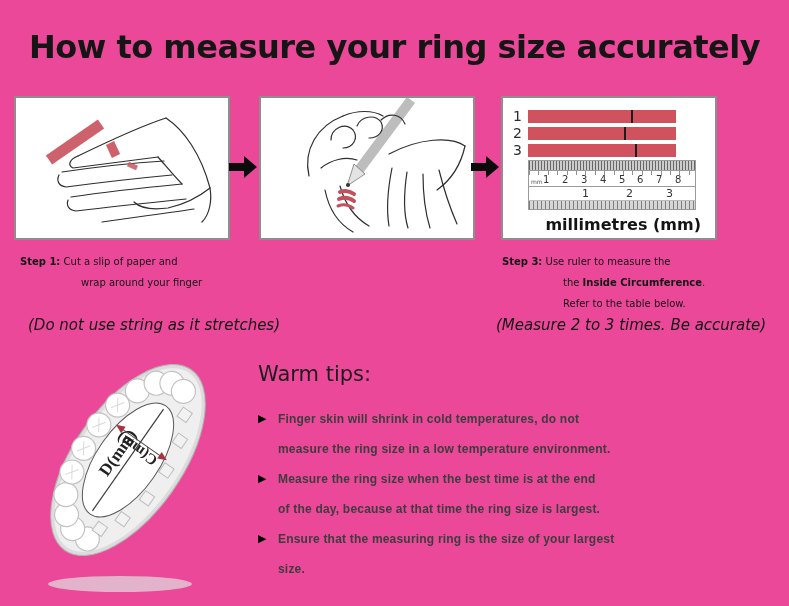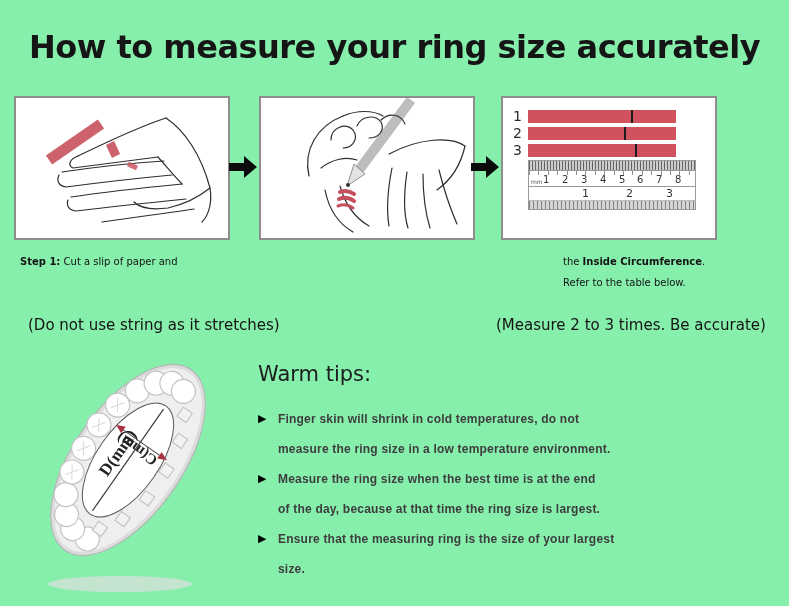--- a/index.html
+++ b/index.html
@@ -1,16 +1,16 @@
 <!DOCTYPE html>
 <html><head>
 <meta charset="utf-8">
 <style>
   html,body{margin:0;padding:0;background:#fff;}
-  #page{position:relative;width:789px;height:606px;background:#86efac;overflow:hidden;
+  #page{position:relative;width:789px;height:606px;background:#ec4899;overflow:hidden;
         font-family:"DejaVu Sans",sans-serif;color:#1a1a1a;}
 
   
   .title{position:absolute;left:0;right:0;top:28px;text-align:center;
          font-size:32px;font-weight:600;letter-spacing:-0.5px;color:#151515;}
 
   
   .step-box{position:absolute;top:96px;width:212px;height:140px;border:2px solid #8e8e8e;background:#fff;}
   #box1{left:14px;} #box2{left:259px;} #box3{left:501px;}
   .arrow{position:absolute;top:154px;width:28px;height:26px;}
@@ -36,21 +36,21 @@
   .ruler-band-ticks2{height:10px;background:
       repeating-linear-gradient(90deg, rgba(90,90,90,.7) 0 1px, rgba(0,0,0,0) 1px 4px),#d6d6d6;
       border:1px solid #9a9a9a;border-top:1px solid #bbb;box-sizing:border-box;}
   .unit-caption{position:absolute;right:14px;bottom:4px;font-size:16px;font-weight:600;color:#141414;}
 
   
   .caption{position:absolute;top:251px;font-size:10px;line-height:21px;color:#141414;}
   #cap1{left:20px;width:235px;} #cap2{left:261px;width:230px;} #cap3{left:502px;width:250px;}
   .cap-rest{padding-left:61px;}
   .cap-label{font-weight:bold;}
-  .note{position:absolute;top:316px;font-size:15px;color:#141414;}
+  .note{position:absolute;top:316px;font-size:15px;color:#141414;font-style:italic;}
   #note-left{left:28px;} #note-right{left:496px;}
 
   
   .tips-heading{position:absolute;left:258px;top:362px;font-size:21px;color:#1d1d1d;}
   .tips-list{position:absolute;left:258px;top:404px;width:470px;}
   .tip{display:flex;align-items:flex-start;}
   .tip .tri{width:20px;font-size:11px;line-height:30px;color:#000;flex:none;}
   .tip-lines{font-family:"Liberation Sans",sans-serif;font-size:12px;line-height:30px;
              color:#3d3d3d;letter-spacing:0.2px;font-weight:bold;}
   .tip-lines span{display:block;}
@@ -159,29 +159,33 @@
         <span class="num" style="left:146px;">8</span>
         <span class="mm-label">mm</span>
       </div>
       <div class="ruler-band-inch">
         <span class="num" style="left:53px;">1</span>
         <span class="num" style="left:97px;">2</span>
         <span class="num" style="left:137px;">3</span>
       </div>
       <div class="ruler-band-ticks2"></div>
     </div>
+    <div class="unit-caption">millimetres (mm)</div>
   </div>
 
   <div class="caption" id="cap1">
     <div><span class="cap-label">Step 1:</span>
       <span>Cut a slip of paper and</span></div>
+    <div class="cap-rest">wrap around your finger</div>
   </div>
 
 
   <div class="caption" id="cap3">
+    <div><span class="cap-label">Step 3:</span>
+      <span>Use ruler to measure the</span></div>
     <div class="cap-rest"><span>the </span><b>Inside Circumference</b><span>.</span></div>
     <div class="cap-rest">Refer to the table below.</div>
   </div>
 
   <div class="note" id="note-left">(Do not use string as it stretches)</div>
   <div class="note" id="note-right">(Measure 2 to 3 times. Be accurate)</div>
 
   <svg id="ring-svg" width="258" height="246" viewBox="0 0 258 246">
     <ellipse cx="120" cy="228" rx="72" ry="8" fill="#e0e0e0" opacity="0.7"></ellipse>
     <g transform="rotate(-55 128 104)">

